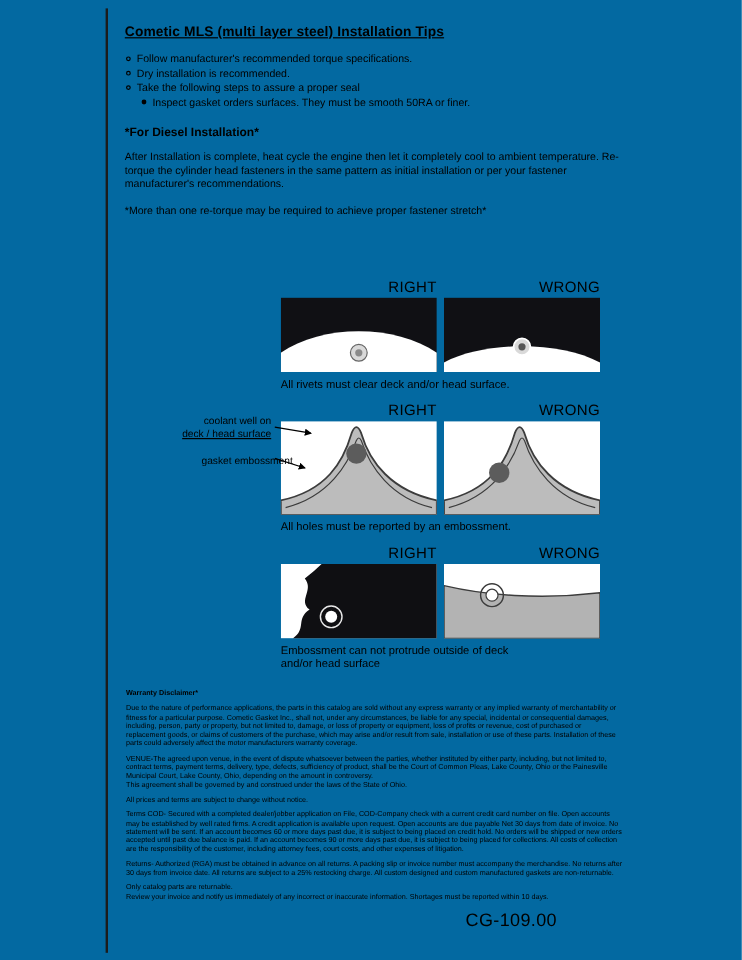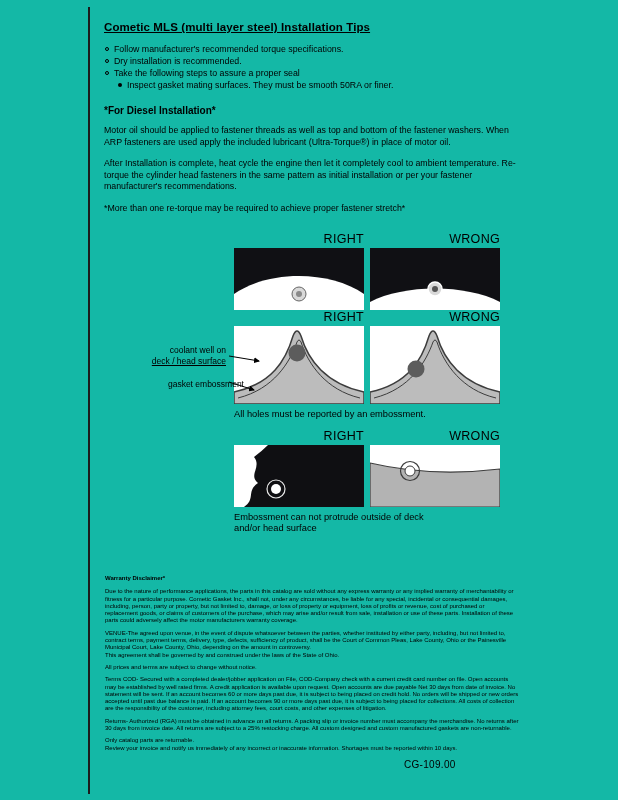--- a/index.html
+++ b/index.html
@@ -4,21 +4,21 @@
 <style>
   * { margin:0; padding:0; box-sizing:border-box; }
   html,body { width:618px; height:800px; }
   body {
     background:#ffffff;
     font-family:"Liberation Sans", sans-serif;
     color:#000;
     position:relative;
     overflow:hidden;
   }
-  .page { position:absolute; inset:0; background:#14b8a6; }
+  .page { position:absolute; inset:0; background:#0369a1; }
   .left-rule { position:absolute; left:88px; top:7px; width:2px; height:787px; background:#1c1c1c; }
 
   .content { position:absolute; left:104px; top:21px; width:424px; }
   .title { font-size:11.5px; font-weight:bold; text-decoration:underline; margin-bottom:10px; letter-spacing:.1px; }
 
   .bullet { display:flex; align-items:flex-start; font-size:8.8px; line-height:12px; }
   .dot { flex:0 0 auto; width:4px; height:4px; border-radius:50%; margin:4px 5px 0 1px; }
   .dot.open { border:1px solid #000; }
   .dot.filled { background:#000; }
   .sub { margin-left:13px; }
@@ -35,21 +35,21 @@
 
   .ann1 { position:absolute; left:110px; top:345px; width:116px; text-align:right; font-size:8.5px; line-height:10.5px; }
   .ann2 { position:absolute; left:128px; top:379px; width:116px; text-align:right; font-size:8.5px; }
   .ann-arrows { position:absolute; left:228px; top:349px; }
 
   .legal { position:absolute; left:105px; top:575px; width:414px; font-size:6px; line-height:7.3px; }
   .legal-heading { font-weight:bold; margin-bottom:6px; }
   .legal p { margin-bottom:5px; }
   .legal p.tight { margin-bottom:0; }
 
-  .footer-code { position:absolute; left:404px; top:759px; font-size:10px; letter-spacing:.3px; }
+  .footer-code { position:absolute; left:388px; top:759px; font-size:15px; letter-spacing:.3px; }
 </style>
 </head>
 <body>
 
 <div class="page">
   <div class="left-rule"></div>
 
   <div class="content">
     <div class="title">Cometic MLS (multi layer steel) Installation Tips</div>
 
@@ -60,25 +60,24 @@
     <div class="bullet">
       <span class="dot open"></span>
       <span>Dry installation is recommended.</span>
     </div>
     <div class="bullet">
       <span class="dot open"></span>
       <span>Take the following steps to assure a proper seal</span>
     </div>
     <div class="bullet sub">
       <span class="dot filled"></span>
-      <span>Inspect gasket mating surfaces.  They must be smooth 50RA or finer.</span>
+      <span>Inspect gasket orders surfaces.  They must be smooth 50RA or finer.</span>
     </div>
 
     <div class="diesel-heading">*For Diesel Installation*</div>
-    <p class="para">Motor oil should be applied to fastener threads as well as top and bottom of the fastener washers. When ARP fasteners are used apply the included lubricant (Ultra-Torque®) in place of motor oil.</p>
     <p class="para">After Installation is complete, heat cycle the engine then let it completely cool to ambient temperature. Re-torque the cylinder head fasteners in the same pattern as initial installation or per your fastener manufacturer's recommendations.</p>
     <p class="para">*More than one re-torque may be required to achieve proper fastener stretch*</p>
   </div>
 
   <div class="diagrams">
 
     <div class="dg-heads">
       <div class="dg-head">RIGHT</div>
       <div class="dg-head">WRONG</div>
     </div>
@@ -89,20 +88,21 @@
         <circle cx="65" cy="46" r="7" fill="#d9d9d9" stroke="#666" stroke-width="1"></circle>
         <circle cx="65" cy="46" r="3" fill="#8a8a8a"></circle>
       </svg>
       <svg class="dg-img" width="130" height="62" viewBox="0 0 130 62">
         <rect width="130" height="62" fill="#101014"></rect>
         <path d="M0,62 L0,54 C34,36 96,36 130,54 L130,62 Z" fill="#ffffff"></path>
         <circle cx="65" cy="41" r="7" fill="#d9d9d9" stroke="#ffffff" stroke-width="1.5"></circle>
         <circle cx="65" cy="41" r="3" fill="#555"></circle>
       </svg>
     </div>
+    <div class="dg-caption">All rivets must clear deck and/or head surface.</div>
 
     <div class="dg-heads">
       <div class="dg-head">RIGHT</div>
       <div class="dg-head">WRONG</div>
     </div>
     <div class="dg-imgs">
       <svg class="dg-img" width="130" height="78" viewBox="0 0 130 78">
         <rect width="130" height="78" fill="#ffffff"></rect>
         <path d="M0,78 L0,66 C38,58 52,34 59,10 Q63,0 67,10 C74,34 92,58 130,66 L130,78 Z" fill="#bcbcbc" stroke="#3c3c3c" stroke-width="1.5"></path>
         <path d="M4,72 C40,63 56,36 63,16 Q65,12 67,16 C74,38 92,64 126,72" fill="none" stroke="#3c3c3c" stroke-width="1"></path>

